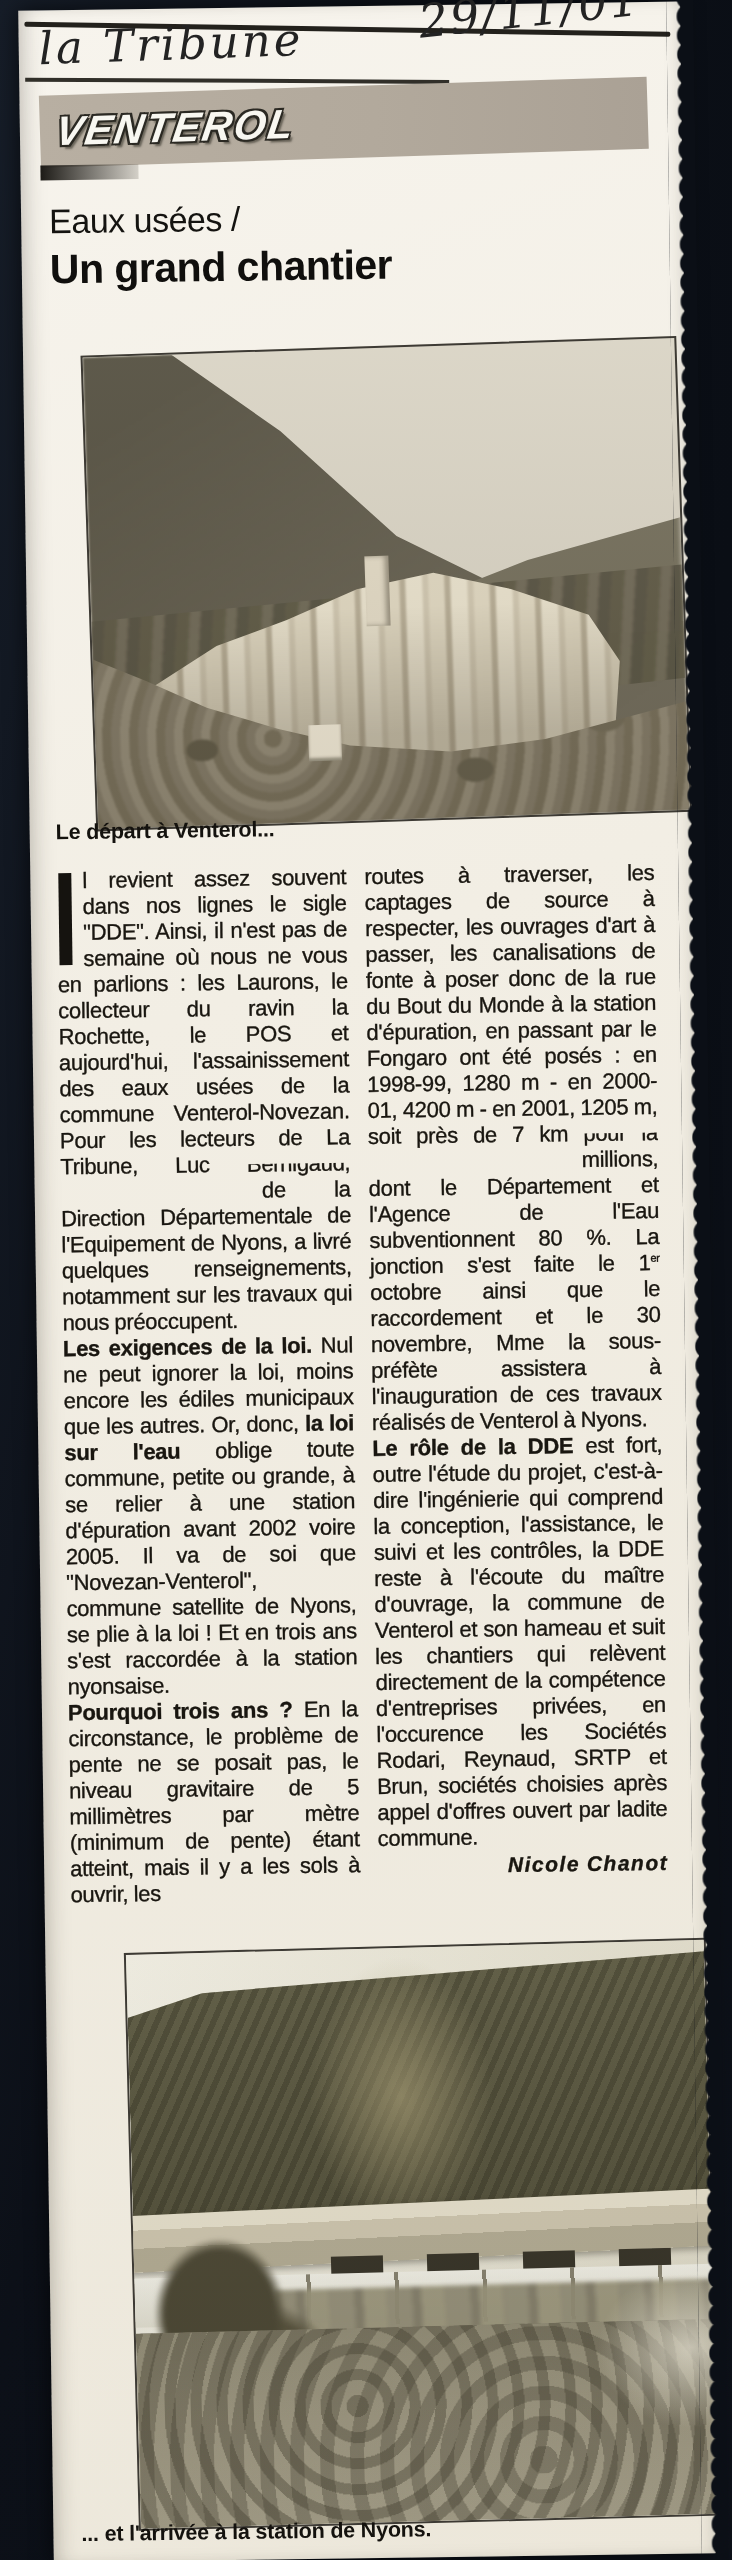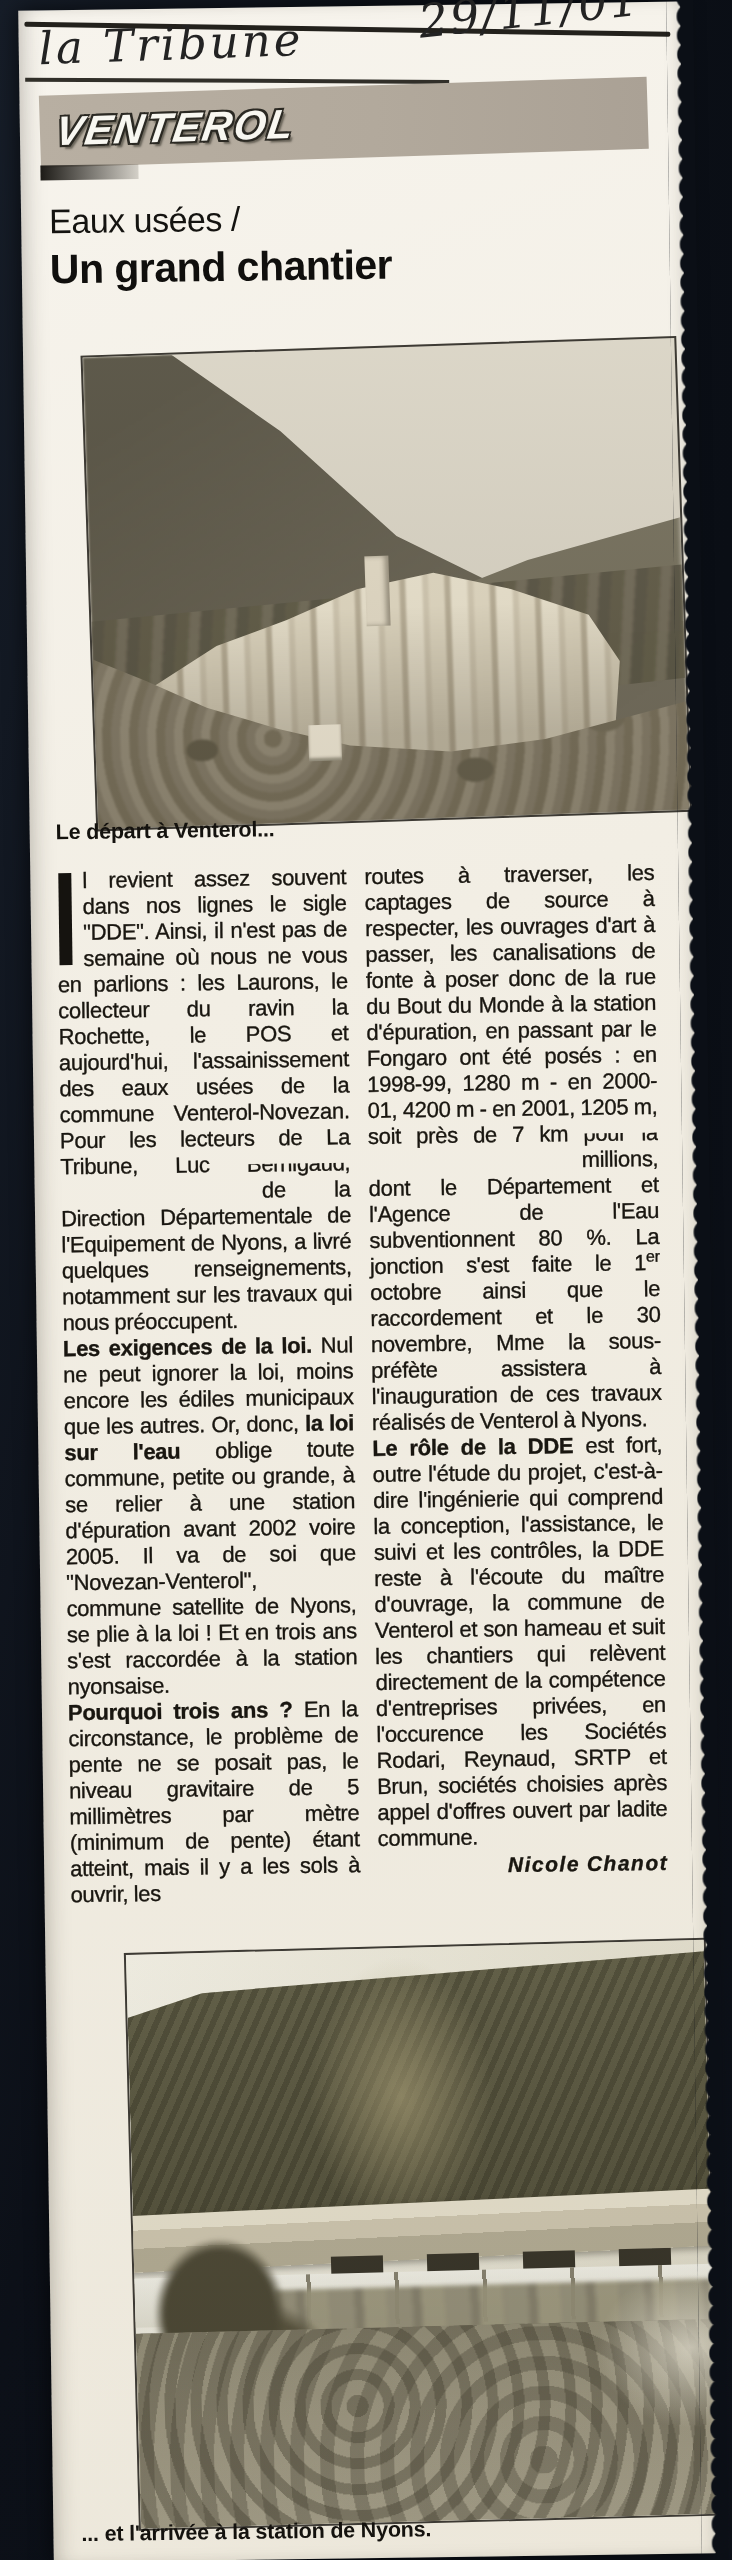--- a/index.html
+++ b/index.html
@@ -114,21 +114,21 @@
   
   .caption{position:absolute;margin:0;font-size:21.5px;font-weight:700;color:#14120e;letter-spacing:-.2px;}
   .cap1{left:26px;top:810px;}
   .cap2{left:28px;top:2512px;}
   
   .article{position:absolute;left:26px;top:858px;width:598px;height:1060px;display:flex;gap:18px;}
   .col{width:290px;text-align:justify;color:#191610;font-size:22px;line-height:26px;
     letter-spacing:-.3px;word-spacing:-.5px;-webkit-text-stroke:.35px #191610;}
   .col p{margin:0;}
   .col b{font-weight:700;}
-  .col sup{font-size:16px;line-height:0;}
+  .col sup{font-size:11px;line-height:0;}
   .dropcap{float:left;width:13px;height:92px;margin:5px 11px 0 2px;background:#15130f;
     color:rgba(0,0,0,0);overflow:hidden;}
   .defect{clip-path:inset(50% 0 -2% 0);}
   .byline{text-align:right;font-weight:700;font-style:italic;font-size:21px;letter-spacing:1.5px;margin-top:2px !important;}
 </style>
 </head>
 <body>
 
 <div class="stage">
   <div class="paper">

